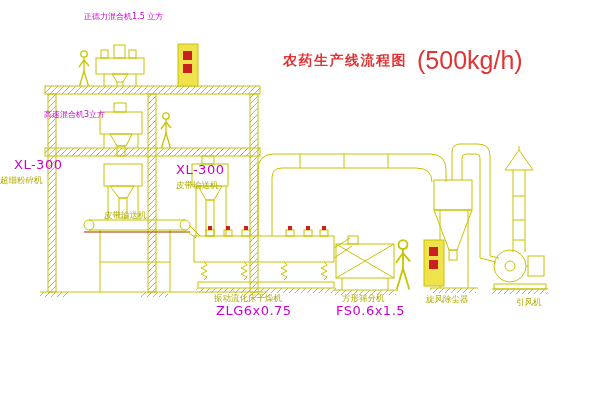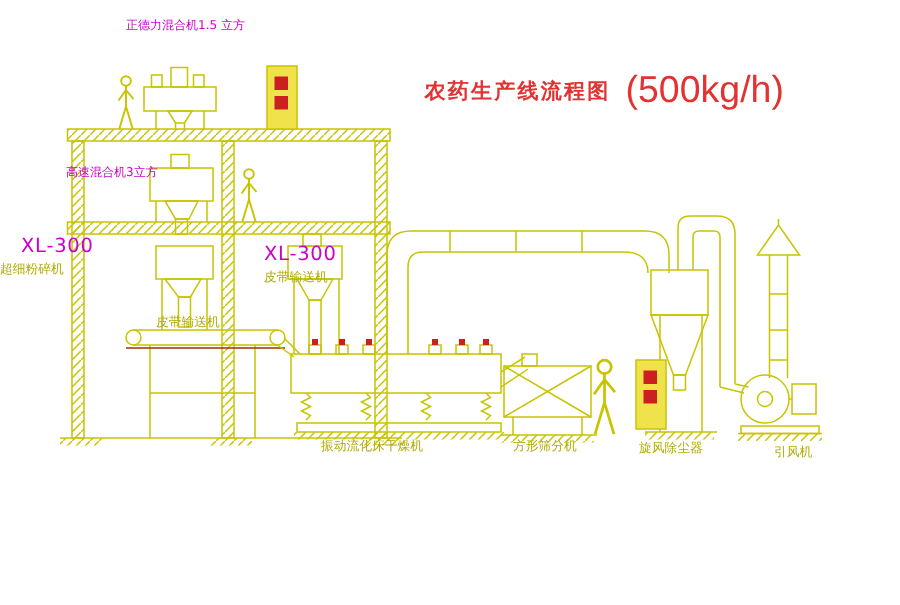--- a/index.html
+++ b/index.html
@@ -191,20 +191,22 @@
 
   <div class="lbl magenta model" style="left:14px; top:158px;">XL-300</div>
   <div class="lbl yellow small" style="left:0; top:176px;">超细粉碎机</div>
 
   <div class="lbl magenta model" style="left:176px; top:163px;">XL-300</div>
   <div class="lbl yellow small" style="left:176px; top:181px;">皮带输送机</div>
 
   <div class="lbl yellow small" style="left:104px; top:211px;">皮带输送机</div>
 
   <div class="lbl yellow small" style="left:214px; top:294px;">振动流化床干燥机</div>
+  <div class="lbl magenta model" style="left:216px; top:304px;">ZLG6x0.75</div>
 
   <div class="lbl yellow small" style="left:342px; top:294px;">方形筛分机</div>
+  <div class="lbl magenta model" style="left:336px; top:304px;">FS0.6x1.5</div>
 
   <div class="lbl yellow small" style="left:426px; top:295px;">旋风除尘器</div>
 
   <div class="lbl yellow small" style="left:516px; top:298px;">引风机</div>
 
 </div>
 
 </body></html>

